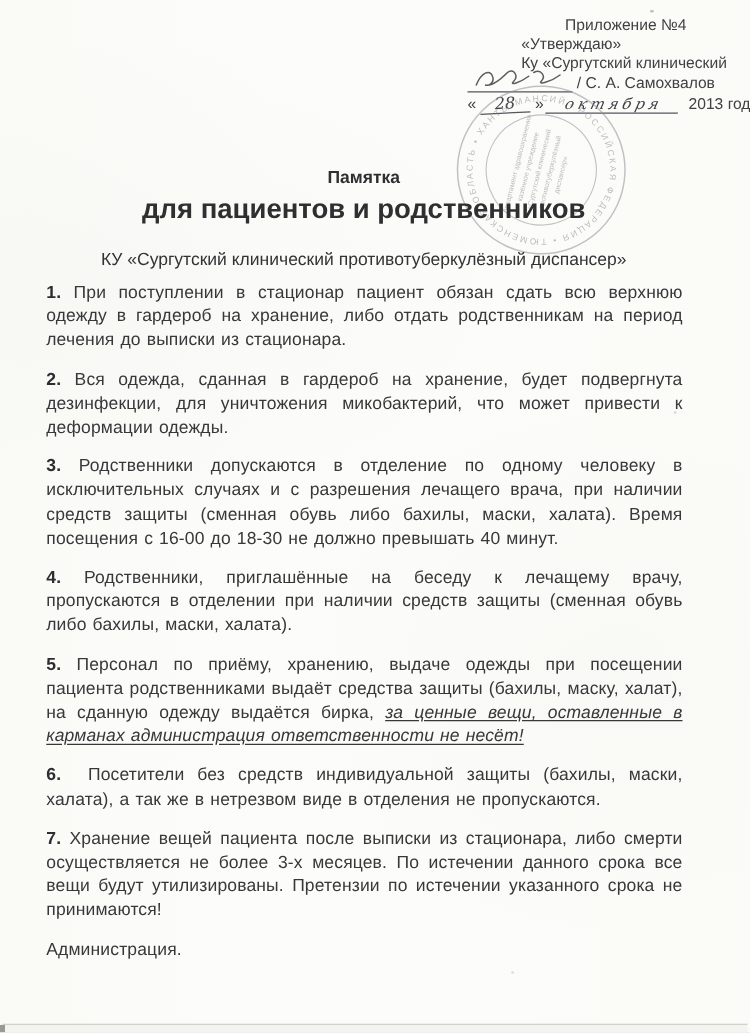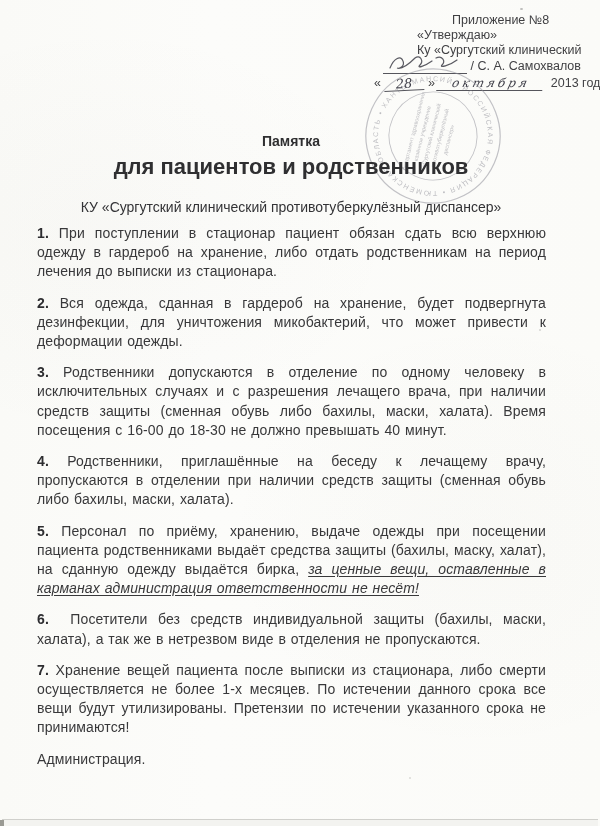--- a/index.html
+++ b/index.html
@@ -9,21 +9,21 @@
     background:
       radial-gradient(ellipse 420px 300px at 18% 28%, rgba(120,115,100,0.025), transparent 70%),
       radial-gradient(ellipse 380px 320px at 80% 65%, rgba(120,115,100,0.02), transparent 70%),
       linear-gradient(90deg,#fafaf7 0%,#fcfcfa 35%,#fbfbf8 100%);
     color:#3a3a3c;
   }
   
   .appendix{position:absolute;top:13px;left:452px;font-size:12.5px;color:#3f3f42;}
   .approval{position:absolute;top:28px;left:374px;width:216px;font-size:12.5px;line-height:14.9px;color:#414144;}
   .approval .row{white-space:nowrap;margin-left:43px;}
-  .sig-row{position:relative;margin-top:1px;height:15px;text-align:center;}
+  .sig-row{position:relative;margin-top:1px;height:15px;}
   .sig-line{position:relative;display:inline-block;width:84px;height:12px;border-bottom:1.1px solid #55555c;vertical-align:bottom;}
   .sig-scribble{position:absolute;left:4px;top:-8px;}
   .date-row{position:relative;margin-top:2px;height:16px;white-space:nowrap;}
   .hw{font-family:"DejaVu Serif",serif;font-style:italic;color:#3e3e48;}
   .hw-day{display:inline-block;width:40px;text-align:center;border-bottom:1.1px solid #55555c;font-size:13px;transform:rotate(-3deg);height:14px;line-height:15px;vertical-align:bottom;}
   .hw-month{display:inline-block;width:106px;text-align:center;border-bottom:1.1px solid #55555c;font-size:12px;letter-spacing:3px;transform:skewX(-14deg);height:14px;line-height:15px;vertical-align:bottom;overflow:visible;}
   .yr{margin-left:3px;}
   
   .stamp{position:absolute;left:360px;top:63px;opacity:0.52;filter:blur(0.35px);}
   .stamp text{font-family:"Liberation Sans",sans-serif;fill:#84848e;}
@@ -47,21 +47,21 @@
   .speck{position:absolute;background:#9a9a98;border-radius:50%;}
   .speck.s1{left:520px;top:8px;width:3px;height:2px;opacity:.65;}
   .speck.s2{left:539px;top:329px;width:2px;height:2px;opacity:.4;}
   .speck.s3{left:409px;top:777px;width:2px;height:2px;opacity:.35;}
 </style>
 </head>
 <body>
 
 <div class="page">
 
-  <div class="appendix">Приложение №8</div>
+  <div class="appendix">Приложение №4</div>
 
   <div class="approval">
     <div class="row">«Утверждаю»</div>
     <div class="row">Ку «Сургутский клинический</div>
     <div class="sig-row">
       <span class="sig-line"><svg class="sig-scribble" width="76" height="20" viewBox="0 0 76 20">
             <path d="M3 15 C7 5 14 2 16 8 C18 13 13 16 10 15 C16 17 24 9 28 5 C33 1 37 8 33 12 C29 16 38 13 45 8 M49 5 C55 2 59 8 55 12 C52 15 62 13 70 7" fill="none" stroke="#3e3e48" stroke-width="1.2" opacity="0.85" stroke-linecap="round"></path>
           </svg></span>
       <span>/ С. А. Самохвалов</span>
     </div>
@@ -98,21 +98,21 @@
     <p class="t3">КУ «Сургутский клинический противотуберкулёзный диспансер»</p>
   </div>
 
   <div class="bodytext">
     <p class="para"><span class="num">1.</span> <span>При поступлении в стационар пациент обязан сдать всю верхнюю одежду в гардероб на хранение, либо отдать родственникам на период лечения до выписки из стационара.</span></p>
     <p class="para"><span class="num">2.</span> <span>Вся одежда, сданная в гардероб на хранение, будет подвергнута дезинфекции, для уничтожения микобактерий, что может привести к деформации одежды.</span></p>
     <p class="para"><span class="num">3.</span> <span>Родственники допускаются в отделение по одному человеку в исключительных случаях и с разрешения лечащего врача, при наличии средств защиты (сменная обувь либо бахилы, маски, халата). Время посещения с 16-00 до 18-30  не должно превышать 40 минут.</span></p>
     <p class="para"><span class="num">4.</span> <span>Родственники, приглашённые на беседу к лечащему врачу, пропускаются в отделении при наличии средств защиты (сменная обувь либо бахилы, маски, халата).</span></p>
     <p class="para"><span class="num">5.</span> <span>Персонал по приёму, хранению, выдаче одежды при посещении пациента родственниками выдаёт средства защиты (бахилы, маску, халат), на сданную одежду выдаётся бирка, </span><span class="ul-it">за ценные вещи, оставленные в карманах администрация ответственности не несёт!</span></p>
     <p class="para p6"><span class="num">6.</span> <span>Посетители без средств индивидуальной защиты (бахилы, маски, халата), а так же в нетрезвом виде в отделения не пропускаются.</span></p>
-    <p class="para"><span class="num">7.</span> <span>Хранение вещей пациента после выписки из стационара, либо смерти осуществляется не более 1-х месяцев. По истечении данного срока все вещи будут утилизированы. Претензии по истечении указанного срока не принимаются!</span></p>
+    <p class="para"><span class="num">7.</span> <span>Хранение вещей пациента после выписки из стационара, либо смерти осуществляется не более 3-х месяцев. По истечении данного срока все вещи будут утилизированы. Претензии по истечении указанного срока не принимаются!</span></p>
     <p class="signoff">Администрация.</p>
   </div>
 
   <div class="scan-bottom"></div>
   <div class="corner-notch"></div>
   <div class="speck s1"></div>
   <div class="speck s2"></div>
   <div class="speck s3"></div>
 
 </div>

